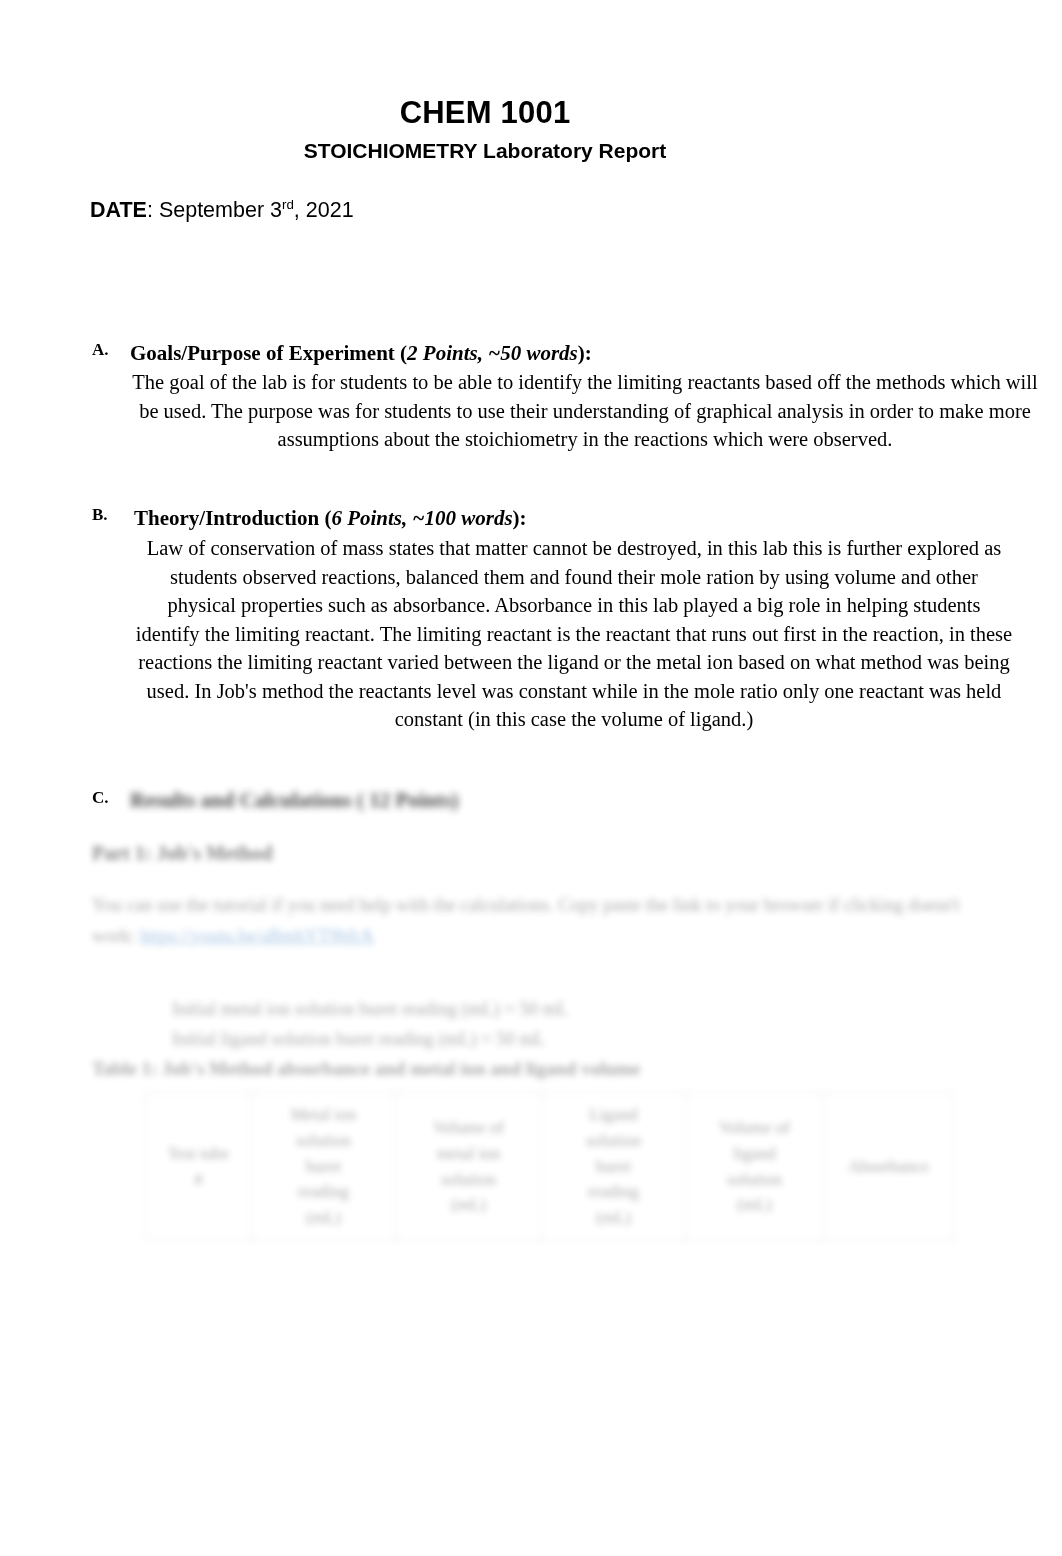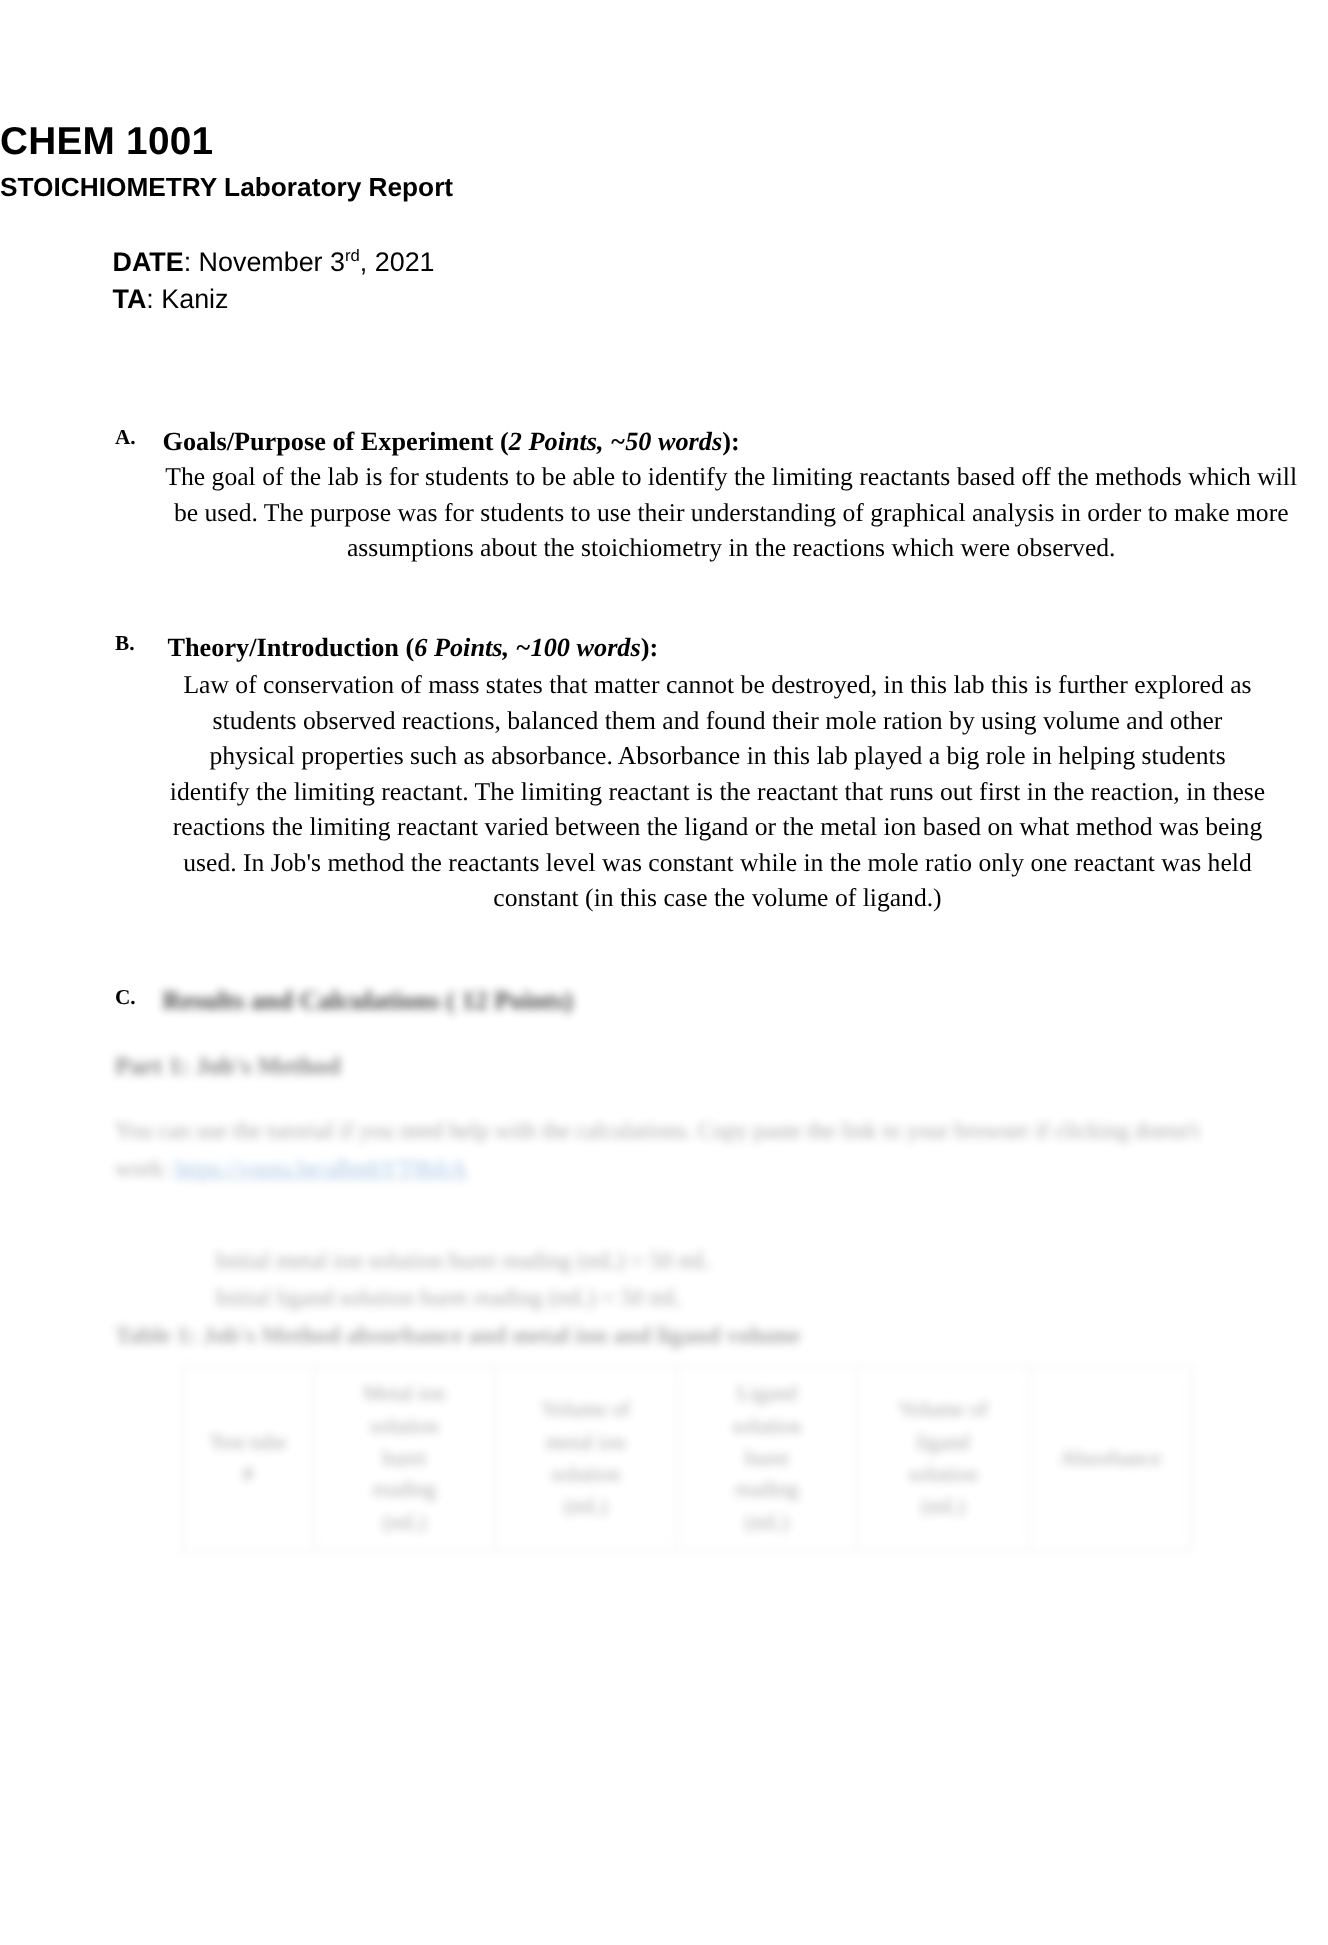--- a/index.html
+++ b/index.html
@@ -15,21 +15,21 @@
     overflow: hidden;
     box-sizing: border-box;
   }
 
   
   .title-block {
     position: absolute;
     left: 0;
     top: 95px;
     width: 970px;
-    text-align: left;
+    text-align: center;
     font-family: "Liberation Sans", sans-serif;
   }
   .doc-title {
     font-size: 31px;
     font-weight: bold;
     color: #000000;
     letter-spacing: 0.2px;
     line-height: 1.18;
   }
   .doc-subtitle {
@@ -215,24 +215,21 @@
 
 <div class="page">
 
   <div class="title-block">
     <div class="doc-title">CHEM 1001</div>
     <div class="doc-subtitle">STOICHIOMETRY Laboratory Report</div>
   </div>
 
   <div class="meta-block">
     <div class="meta-row">
-      <span class="meta-label">DATE</span><span class="meta-value">: November 3</span><sup class="ord">rd</sup><span class="meta-value">, 2021</span>
-    </div>
-    <div class="meta-row">
-      <span class="meta-label">TA</span><span class="meta-value">: Kaniz</span>
+      <span class="meta-label">DATE</span><span class="meta-value">: September 3</span><sup class="ord">rd</sup><span class="meta-value">, 2021</span>
     </div>
   </div>
 
   <div class="section" id="section-a">
     <div class="sec-marker">A.</div>
     <div class="sec-body">
       <div class="sec-heading"><span>Goals/Purpose of Experiment (</span><span class="pts">2 Points, ~50 words</span><span>):</span></div>
       <div class="sec-para">The goal of the lab is for students to be able to identify the limiting reactants based off the methods which will be used. The purpose was for students to use their understanding of graphical analysis in order to make more assumptions about the stoichiometry in the reactions which were observed.</div>
     </div>
   </div>

